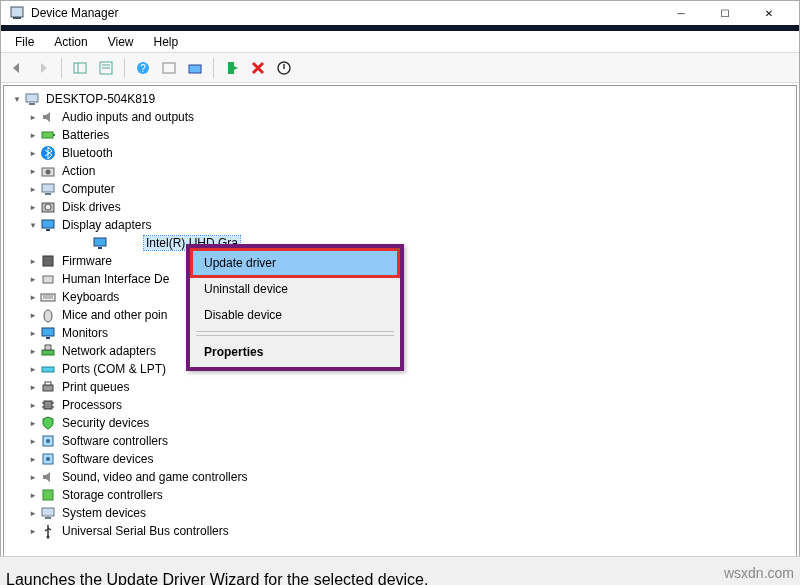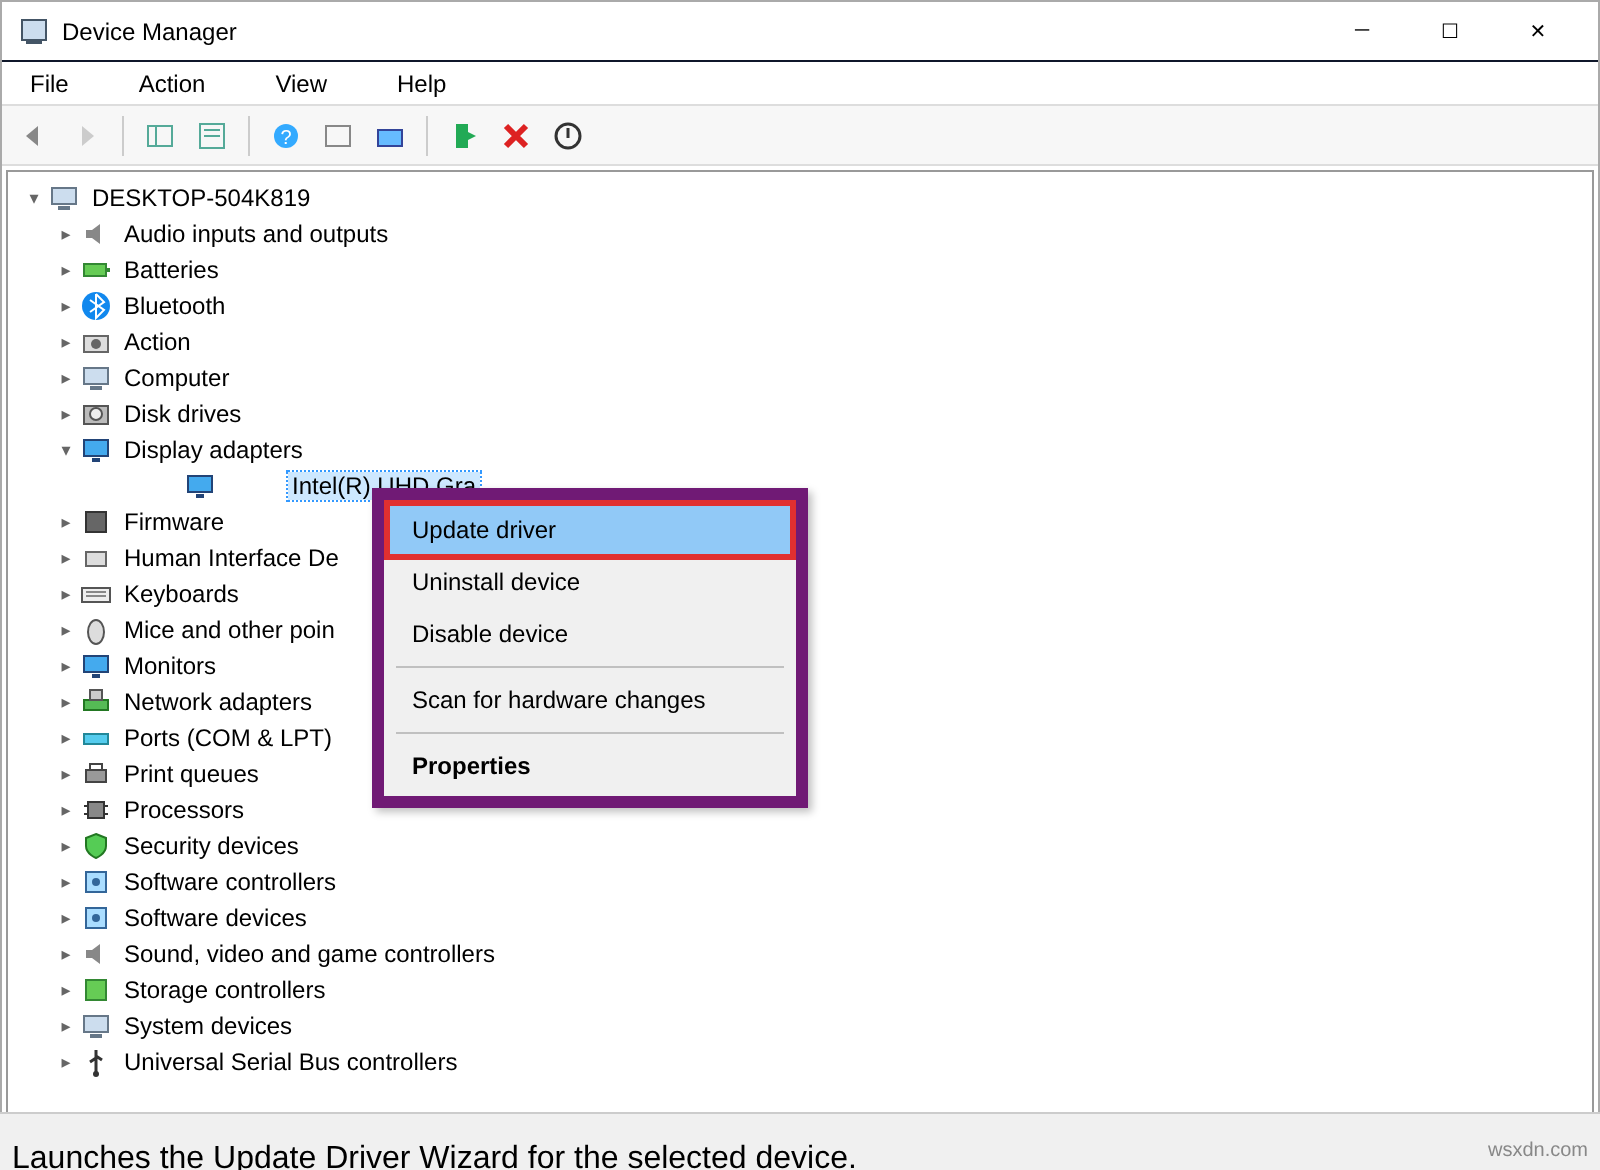--- a/index.html
+++ b/index.html
@@ -14,37 +14,37 @@
     overflow: hidden;
     border: 1px solid #aaa;
   }
   
   .titlebar {
     display: flex;
     align-items: center;
     height: 30px;
     padding: 0 8px;
     background: #fff;
-    border-bottom: 1px solid #0f172a;
+    border-bottom: 6px solid #0f172a;
   }
   .titlebar .app-icon {
     width: 16px; height: 16px; margin-right: 6px;
   }
   .titlebar .title { flex: 0 0 auto; }
   .titlebar .spacer { flex: 1; }
   .win-btn {
     width: 44px; height: 28px;
     display: flex; align-items: center; justify-content: center;
     font-family: "Segoe UI Symbol", sans-serif;
     font-size: 10px;
   }
   
   .menubar {
     display: flex;
-    gap: 19px;
+    gap: 4px;
     padding: 2px 6px;
     border-bottom: 1px solid #ddd;
     height: 22px;
     align-items: center;
   }
   .menubar .menu-item { padding: 2px 8px; }
   
   .toolbar {
     display: flex;
     align-items: center;
@@ -94,21 +94,21 @@
     outline: 1px dotted #3399ff;
   }
   .label-span { padding: 0 2px; }
   
   .context-menu {
     position: absolute;
     left: 182px;
     top: 158px;
     width: 218px;
     background: #f0f0f0;
-    border: 6px solid #701a75;
+    border: 4px solid #701a75;
     box-shadow: 2px 2px 4px rgba(0,0,0,0.25);
     padding: 2px;
   }
   .ctx-item {
     padding: 6px 12px;
     font-size: 12px;
   }
   .ctx-item.highlight {
     background: #91c9f7;
     outline: 3px solid #e03030;
@@ -124,21 +124,21 @@
     bottom: 0; left: 0; right: 0;
     height: 20px;
     padding: 14px 6px;
     background: #f0f0f0;
     border-top: 1px solid #ccc;
     font-size: 16px;
   }
   .watermark {
     position: absolute;
     bottom: 4px; right: 6px;
-    font-size: 10px;
+    font-size: 14px;
     color: #888;
   }
 </style>
 </head>
 <body>
 
 <div class="titlebar">
   <span class="app-icon">
     <svg width="16" height="16" viewBox="0 0 16 16">
         <rect x="2" y="2" width="12" height="10" fill="#cde" stroke="#456"></rect>
@@ -469,21 +469,20 @@
         </span>
         <span class="label-span">Universal Serial Bus controllers</span>
       </div>
     </div>
 
   <div class="context-menu">
     <div class="ctx-item highlight">Update driver</div>
     <div class="ctx-item">Uninstall device</div>
     <div class="ctx-item">Disable device</div>
     <div class="ctx-sep"></div>
-    <div class="ctx-item">Scan for hardware changes</div>
     <div class="ctx-sep"></div>
     <div class="ctx-item bold">Properties</div>
   </div>
 </div>
 
 <div class="statusbar">
   <span>Launches the Update Driver Wizard for the selected device.</span>
 </div>
 <div class="watermark">wsxdn.com</div>
 

